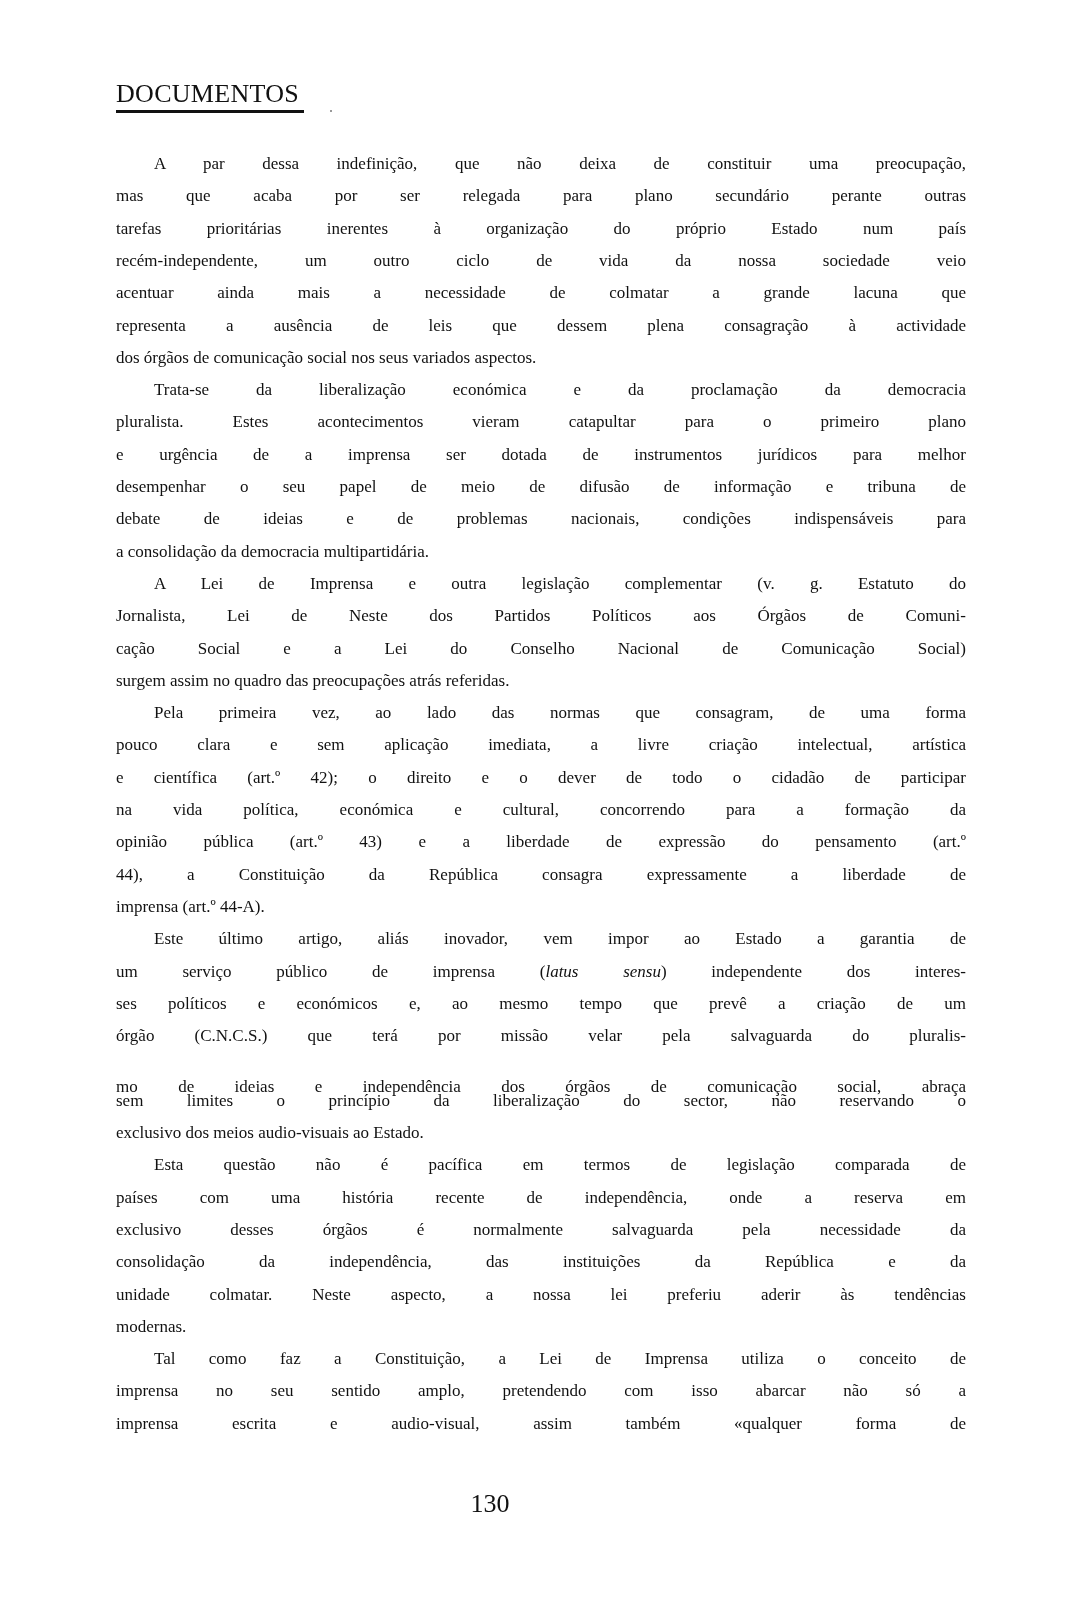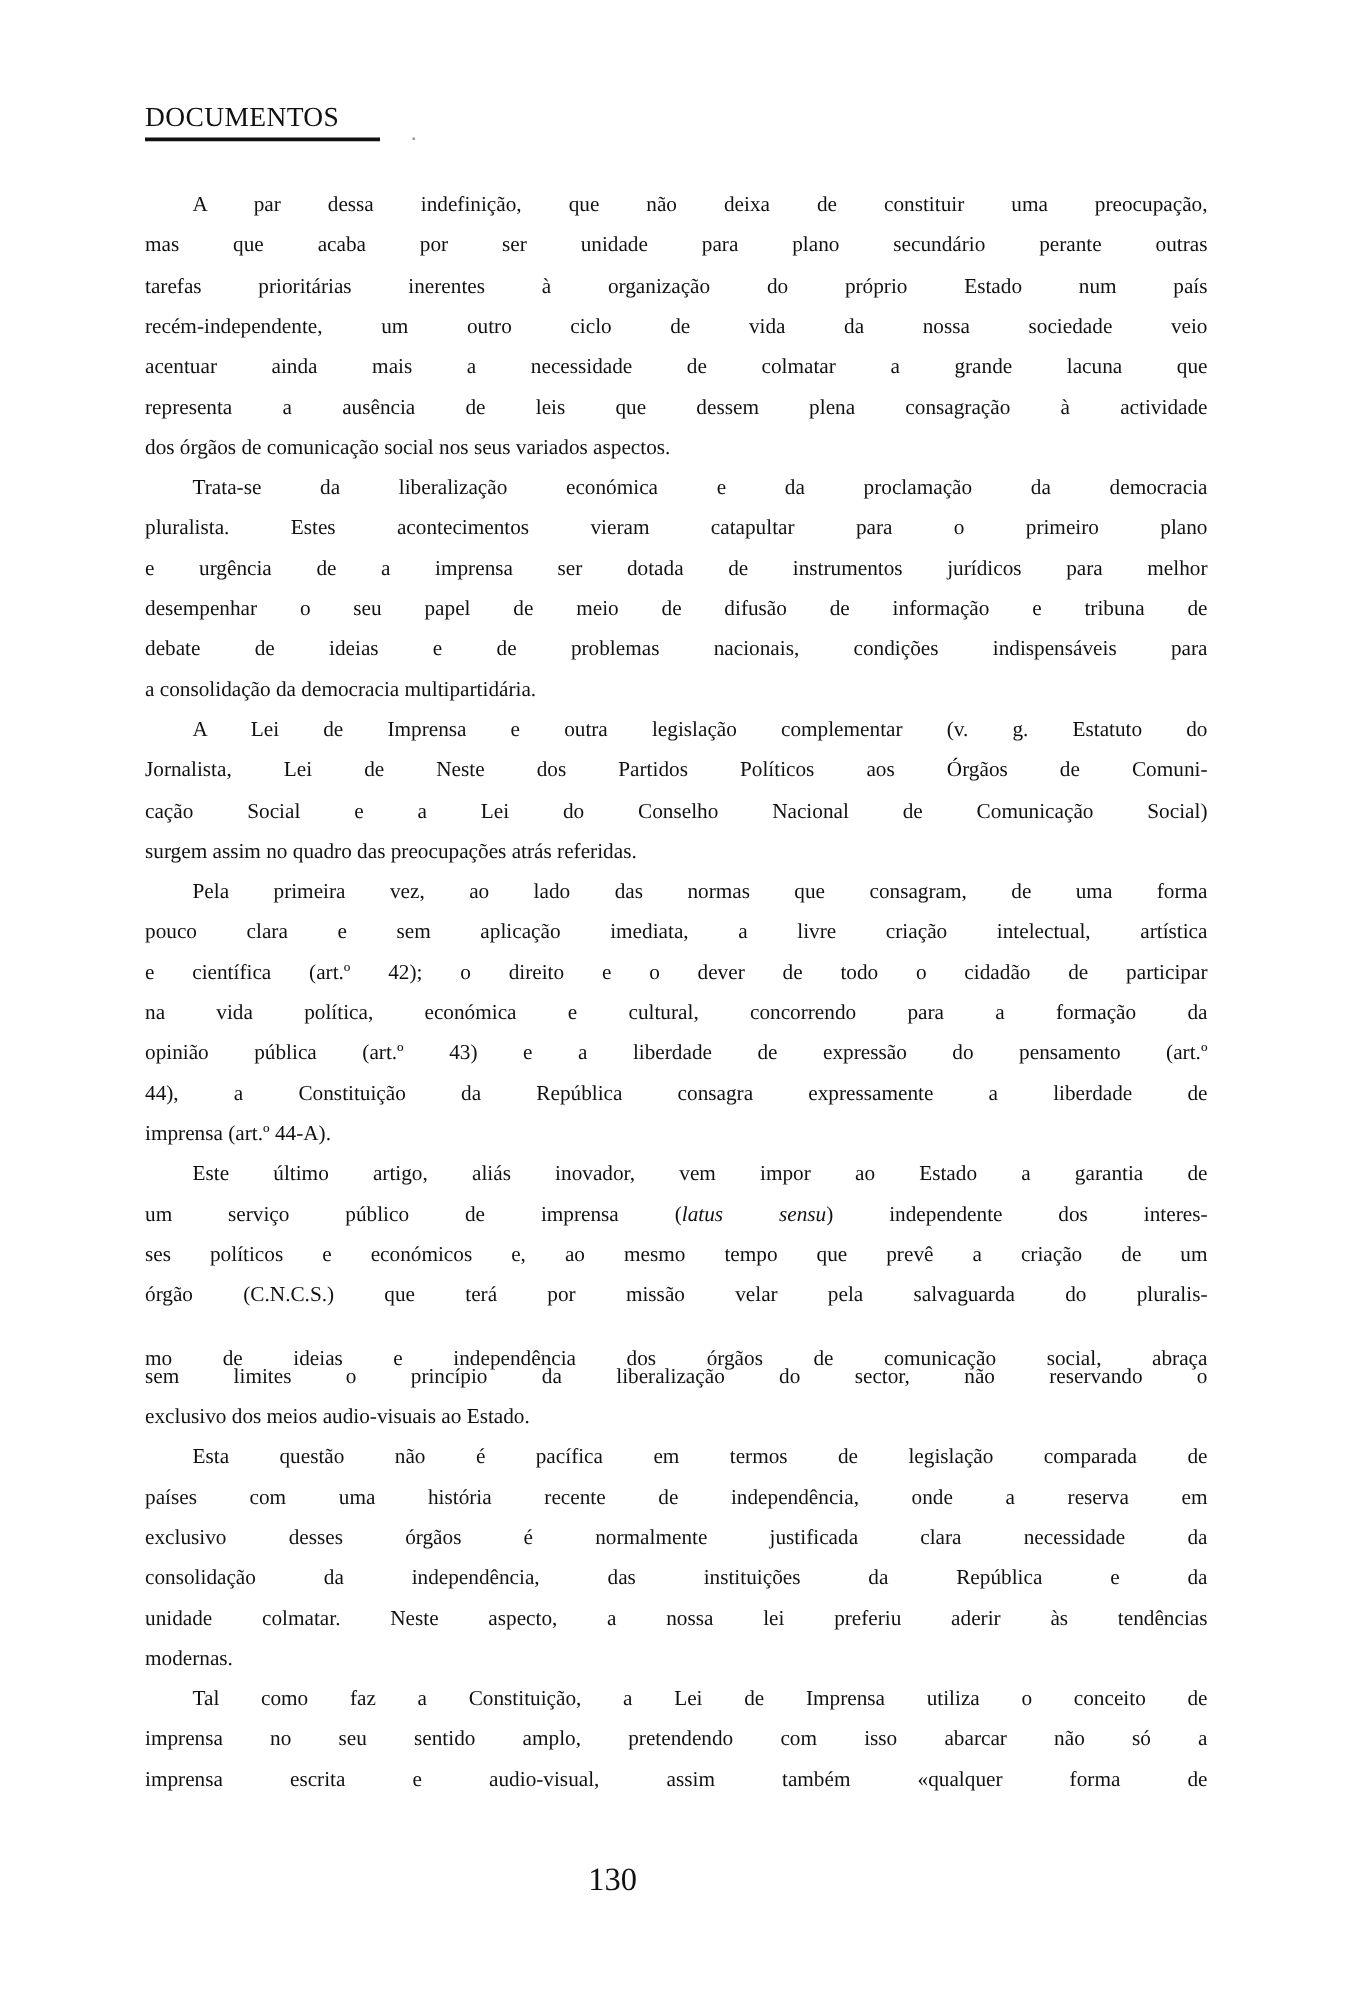--- a/index.html
+++ b/index.html
@@ -2,21 +2,21 @@
 <html><head>
 <meta charset="utf-8">
 <style>
   html, body { margin:0; padding:0; }
   body {
     width:1088px; height:1600px; background:#ffffff; position:relative; overflow:hidden;
     font-family:"Liberation Serif", "DejaVu Serif", serif; color:#111111;
   }
   .header {
     position:absolute; left:116px; top:80px;
-    font-size:22px; letter-spacing:0.3px; line-height:28px;
+    font-size:26px; letter-spacing:0.3px; line-height:28px;
   }
   .header-rule {
     position:absolute; left:116px; top:110px; width:188px; height:3px; background:#111111;
   }
   .speck { position:absolute; left:330px; top:110px; width:2px; height:2px; background:#999; }
   .body { position:absolute; left:116px; top:148px; width:850px; }
   .line {
     position:absolute; left:0; width:850px; height:32px;
     font-size:17px; line-height:32px; white-space:nowrap;
     text-align:justify; text-align-last:justify;
@@ -33,21 +33,21 @@
 </head>
 <body>
 
 <div class="header">DOCUMENTOS</div>
 <div class="header-rule"></div>
 <div class="speck"></div>
 
 <div class="body">
 
   <div class="line indent" style="top:0px">A par dessa indefinição, que não deixa de constituir uma preocupação,</div>
-  <div class="line" style="top:32.3px">mas que acaba por ser unidade para plano secundário perante outras</div>
+  <div class="line" style="top:32.3px">mas que acaba por ser relegada para plano secundário perante outras</div>
   <div class="line" style="top:64.6px">tarefas prioritárias inerentes à organização do próprio Estado num país</div>
   <div class="line" style="top:96.9px">recém-independente, um outro ciclo de vida da nossa sociedade veio</div>
   <div class="line" style="top:129.2px">acentuar ainda mais a necessidade de colmatar a grande lacuna que</div>
   <div class="line" style="top:161.5px">representa a ausência de leis que dessem plena consagração à actividade</div>
   <div class="line last" style="top:193.8px">dos órgãos de comunicação social nos seus variados aspectos.</div>
 
   <div class="line indent" style="top:226.1px">Trata-se da liberalização económica e da proclamação da democracia</div>
   <div class="line" style="top:258.4px">pluralista. Estes acontecimentos vieram catapultar para o primeiro plano</div>
   <div class="line" style="top:290.7px">e urgência de a imprensa ser dotada de instrumentos jurídicos para melhor</div>
   <div class="line" style="top:323.0px">desempenhar o seu papel de meio de difusão de informação e tribuna de</div>
@@ -70,21 +70,21 @@
   <div class="line indent" style="top:775.2px">Este último artigo, aliás inovador, vem impor ao Estado a garantia de</div>
   <div class="line" style="top:807.5px"><span>um serviço público de imprensa (</span><span class="it">latus sensu</span><span>) independente dos interes-</span></div>
   <div class="line" style="top:839.8px">ses políticos e económicos e, ao mesmo tempo que prevê a criação de um</div>
   <div class="line" style="top:872.1px">órgão (C.N.C.S.) que terá por missão velar pela salvaguarda do pluralis-</div>
   <div class="line" style="top:923px">mo de ideias e independência dos órgãos de comunicação social, abraça</div>
   <div class="line" style="top:936.7px">sem limites o princípio da liberalização do sector, não reservando o</div>
   <div class="line last" style="top:969.0px">exclusivo dos meios audio-visuais ao Estado.</div>
 
   <div class="line indent" style="top:1001.3px">Esta questão não é pacífica em termos de legislação comparada de</div>
   <div class="line" style="top:1033.6px">países com uma história recente de independência, onde a reserva em</div>
-  <div class="line" style="top:1065.9px">exclusivo desses órgãos é normalmente justificada clara necessidade da</div>
+  <div class="line" style="top:1065.9px">exclusivo desses órgãos é normalmente salvaguarda pela necessidade da</div>
   <div class="line" style="top:1098.2px">consolidação da independência, das instituições da República e da</div>
   <div class="line" style="top:1130.5px">unidade colmatar. Neste aspecto, a nossa lei preferiu aderir às tendências</div>
   <div class="line last" style="top:1162.8px">modernas.</div>
 
   <div class="line indent" style="top:1195.1px">Tal como faz a Constituição, a Lei de Imprensa utiliza o conceito de</div>
   <div class="line" style="top:1227.4px">imprensa no seu sentido amplo, pretendendo com isso abarcar não só a</div>
   <div class="line" style="top:1259.7px">imprensa escrita e audio-visual, assim também «qualquer forma de</div>
 </div>
 
 <div class="page-number">130</div>

